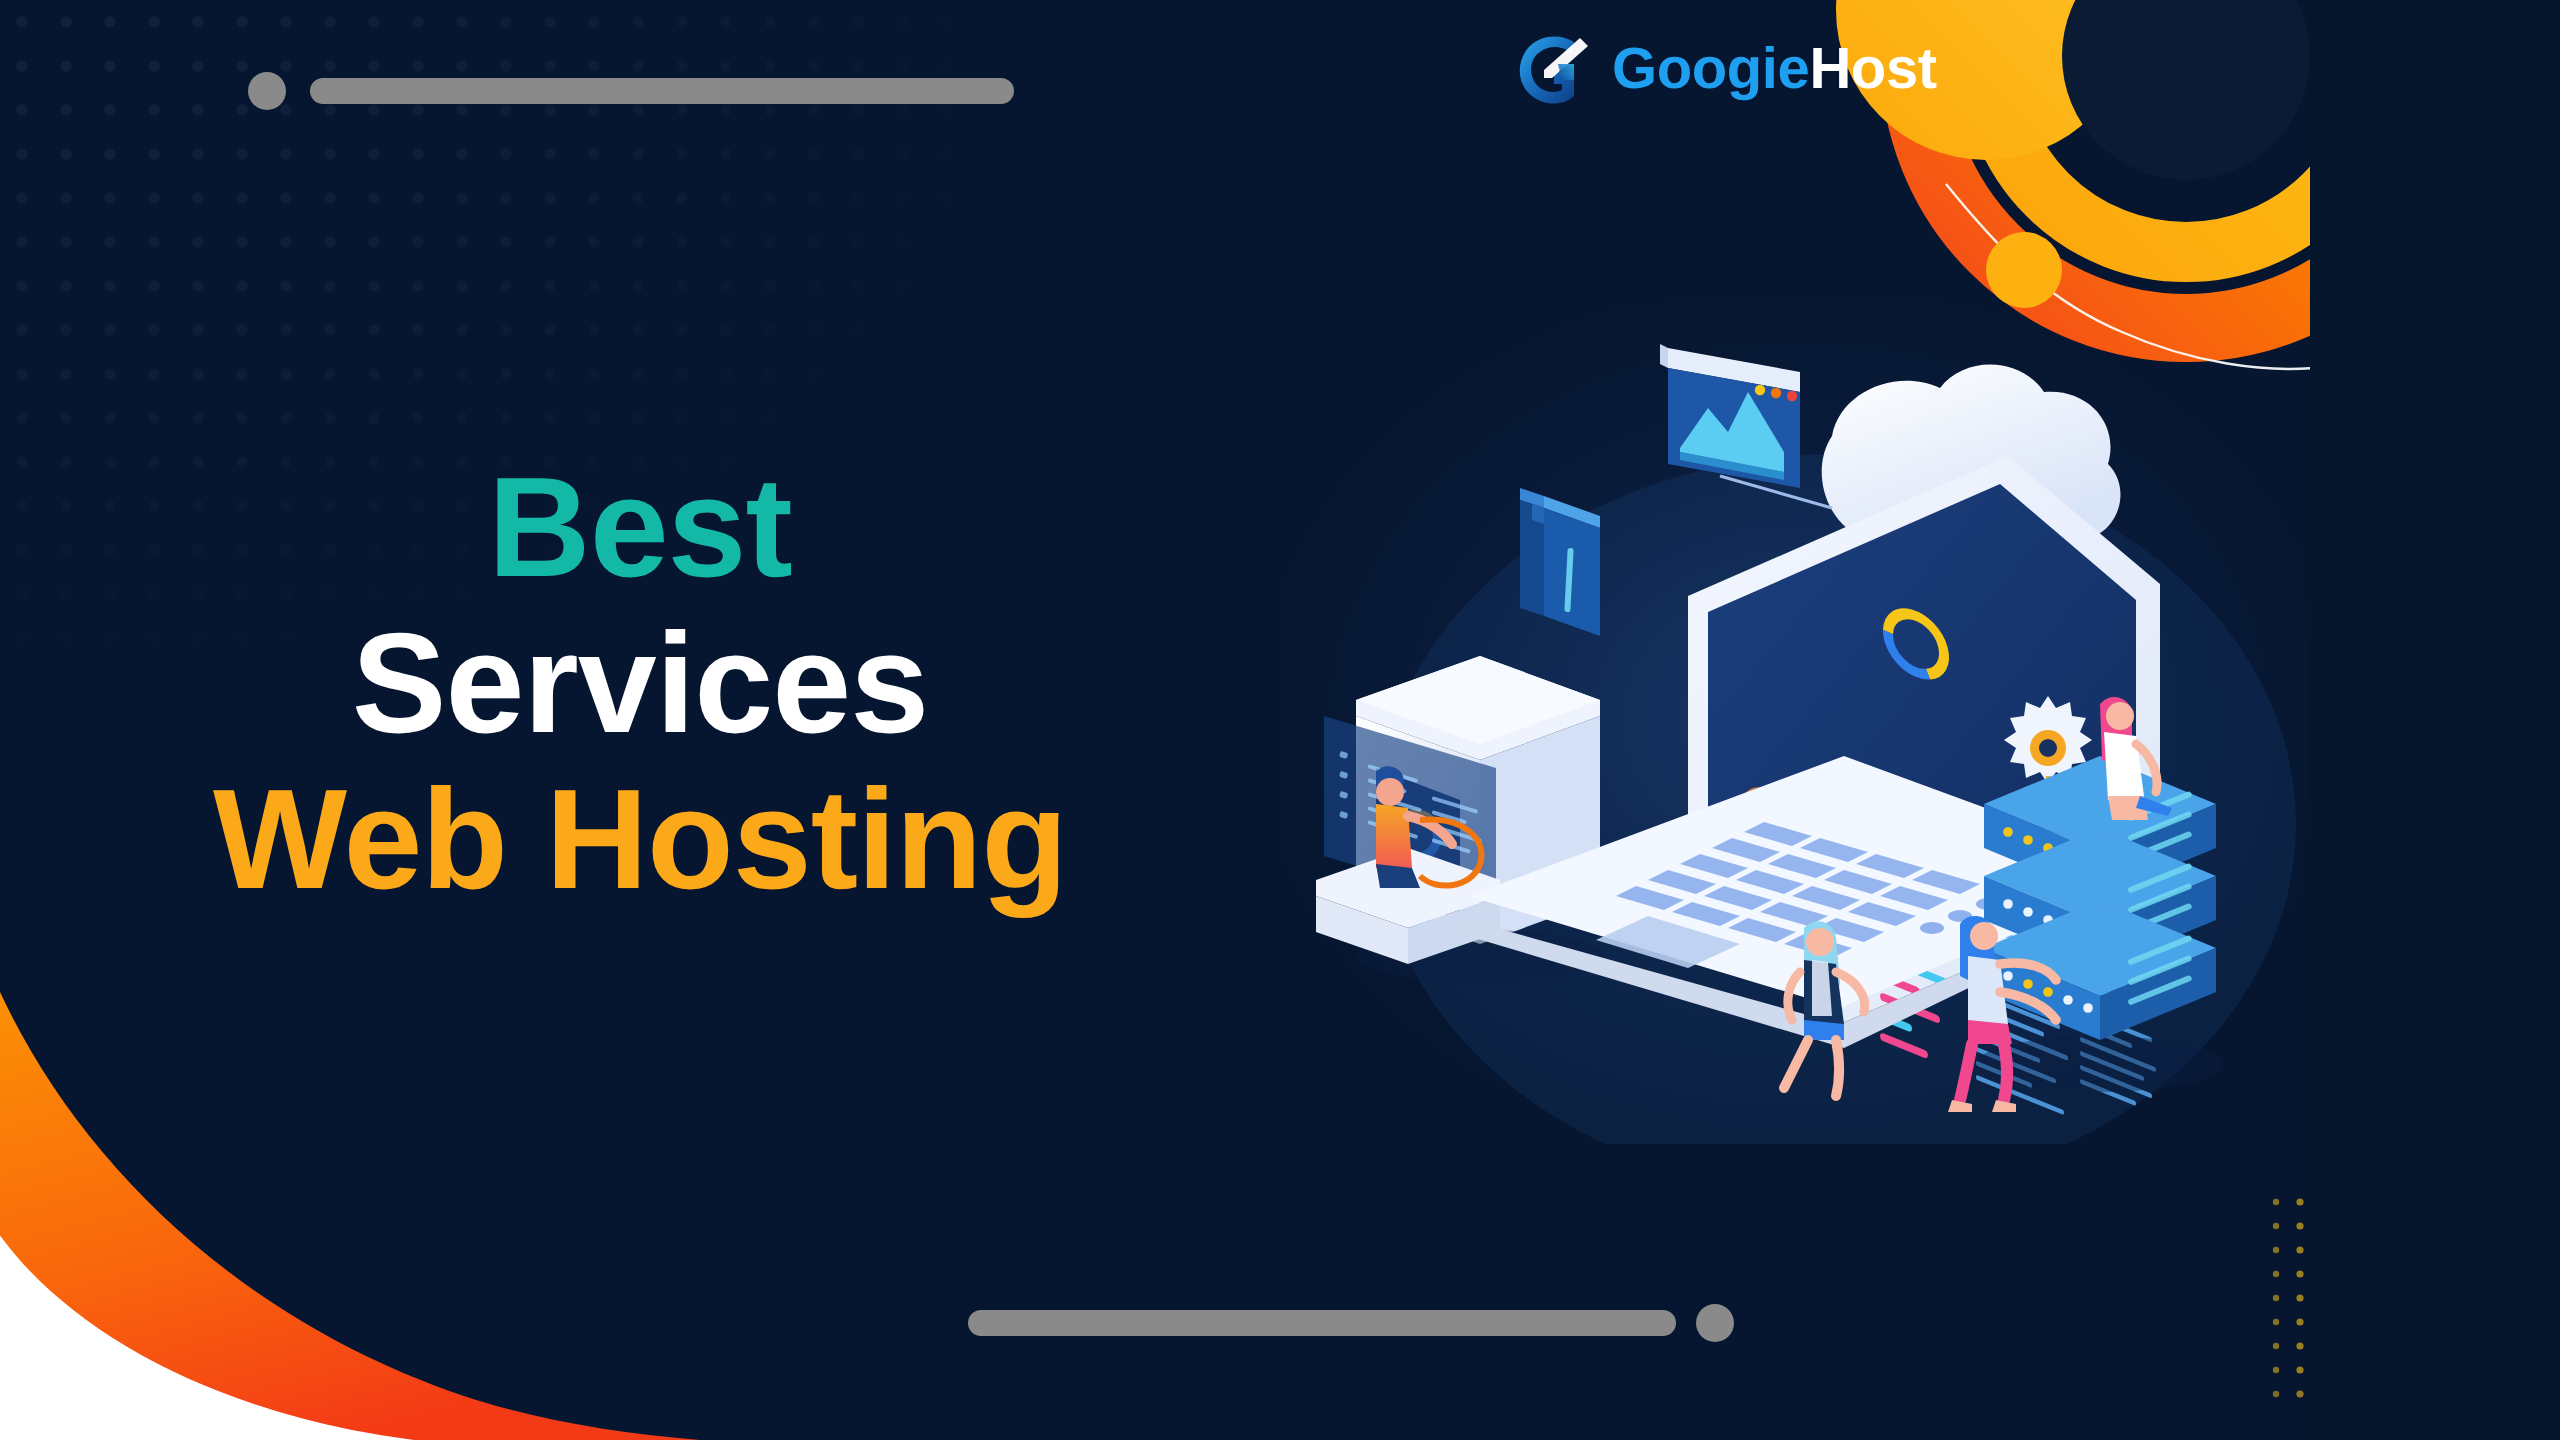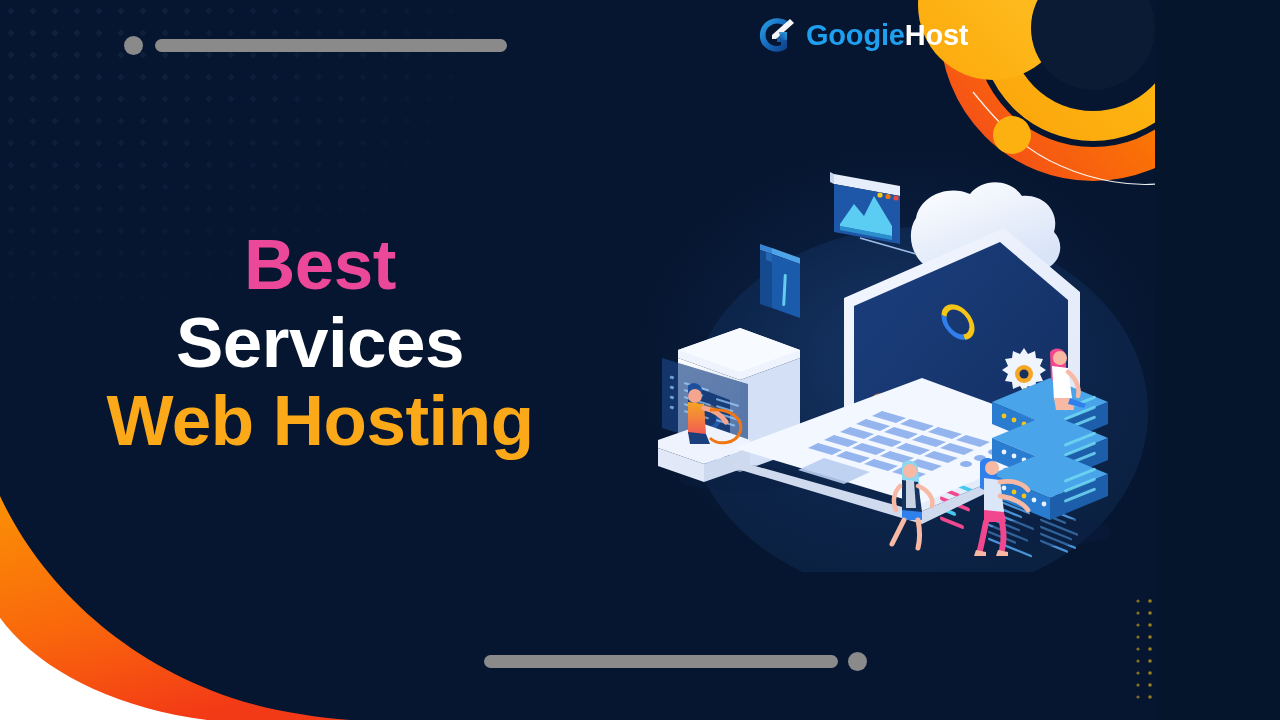--- a/index.html
+++ b/index.html
@@ -52,21 +52,21 @@
   
   .logo { position:absolute; left:757px; top:16px; display:flex; align-items:center; gap:9px; }
   .logo-mark { width:40px; height:38px; }
   .logo-text { font-size:29px; font-weight:bold; letter-spacing:-0.2px; line-height:1; }
   .logo-text .part-a { color:#1f9ff0; }
   .logo-text .part-b { color:#ffffff; }
 
   
   .headline { position:absolute; left:0px; top:228px; width:640px; text-align:center; }
   .headline .line { font-weight:bold; line-height:1.04; letter-spacing:-0.5px; }
-  .l1 { font-size:71px; color:#ec4899; }
+  .l1 { font-size:71px; color:#14b8a6; }
   .l2 { font-size:71px; color:#fba919; margin-top:4px; }
   .l3 { font-size:71px; color:#ffffff; margin-top:4px; }
 
   
   .corner-tr { position:absolute; right:0; top:0; width:290px; height:200px; }
   .corner-bl { position:absolute; left:0; bottom:0; width:350px; height:236px; }
   .dot-grid  { position:absolute; left:1134px; top:597px; width:104px; height:104px; }
 
   .illustration { position:absolute; left:648px; top:152px; width:520px; height:420px; }
 </style>

